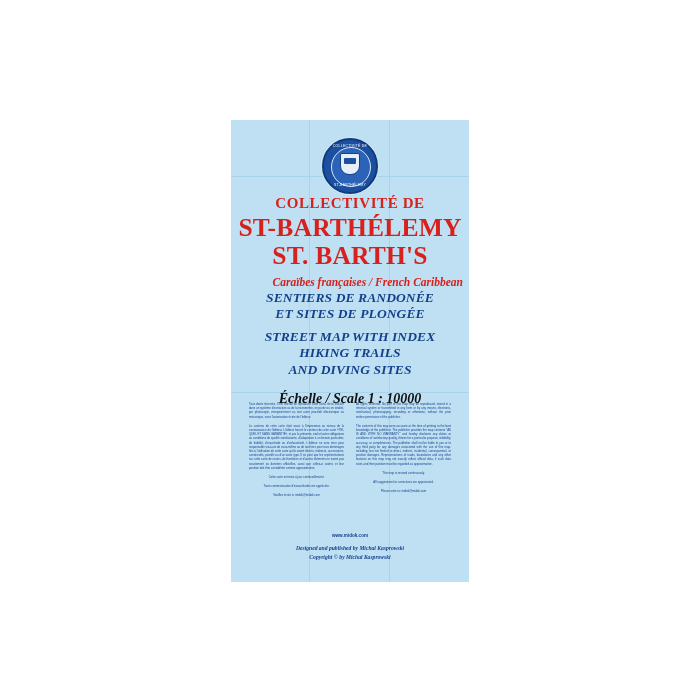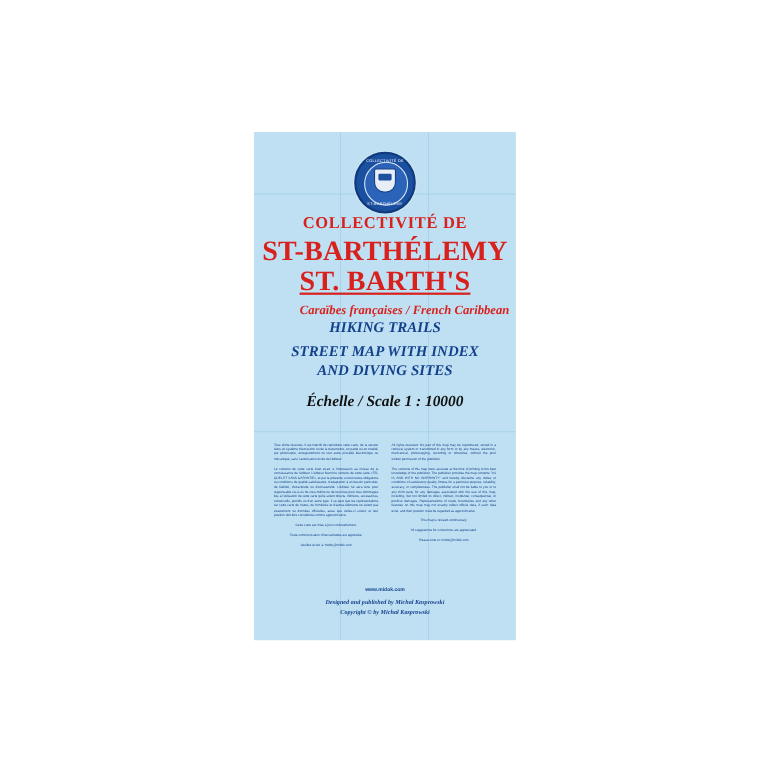--- a/index.html
+++ b/index.html
@@ -121,21 +121,20 @@
     line-height: 1.1;
     margin-top: 2px;
   }
   .t-main2 {
     color: #d8201c;
     font-family: "Liberation Serif", serif;
     font-size: 25.5px;
     font-weight: bold;
     letter-spacing: .2px;
     line-height: 1.1;
-    text-decoration: underline;
   }
   .t-sub {
     color: #d8201c;
     font-family: "Liberation Serif", serif;
     font-size: 11.5px;
     font-style: italic;
     font-weight: bold;
     margin-top: 6px;
     line-height: 1.2;
     text-align: right;
@@ -222,23 +221,25 @@
         <div class="band-bot">ST-BARTHÉLEMY</div>
       </div>
     </div>
 
     <div class="titles">
       <div class="t-collectivite">COLLECTIVITÉ DE</div>
       <div class="t-main1">ST-BARTHÉLEMY</div>
       <div class="t-main2">ST. BARTH'S</div>
       <div class="t-sub">Caraïbes françaises / French Caribbean</div>
 
-
+      <div class="t-line">SENTIERS DE RANDONÉE</div>
+      <div class="t-line">ET SITES DE PLONGÉE</div>
+
+      <div class="t-line gap">STREET MAP WITH INDEX</div>
       <div class="t-line">HIKING TRAILS</div>
-      <div class="t-line gap">STREET MAP WITH INDEX</div>
       <div class="t-line">AND DIVING SITES</div>
 
       <div class="t-scale">Échelle / Scale 1 : 10000</div>
     </div>
 
     <div class="legal">
       <div class="col">
         <p>Tous droits réservés. Il est interdit de reproduire cette carte, de la stocker dans un système d'extraction ou de la transmettre, en partie ou en totalité, par photocopie, enregistrement ou tout autre procédé électronique ou mécanique, sans l'autorisation écrite de l'éditeur.</p>
         <p>Le contenu de cette carte était exact à l'impression au niveau de la connaissance de l'éditeur. L'éditeur fournit le contenu de cette carte «TEL QUEL ET SANS GARANTIE», et par la présente, exclut toutes obligations ou conditions de qualité satisfaisante, d'adaptation à un besoin particulier, de fiabilité, d'exactitude ou d'exhaustivité. L'éditeur ne sera tenu pour responsable vis-à-vis de vous-même ou de tout tiers pour tous dommages liés à l'utilisation de cette carte qu'ils soient directs, indirects, accessoires, consécutifs, punitifs ou d'un autre type. Il se peut que les représentations sur cette carte de routes, de frontières et d'autres éléments ne soient pas exactement ou données officielles, aussi que celles-ci soient, et leur position doit être considérée comme approximative.</p>
         <p class="center">Cette carte est mise à jour continuellement.</p>

